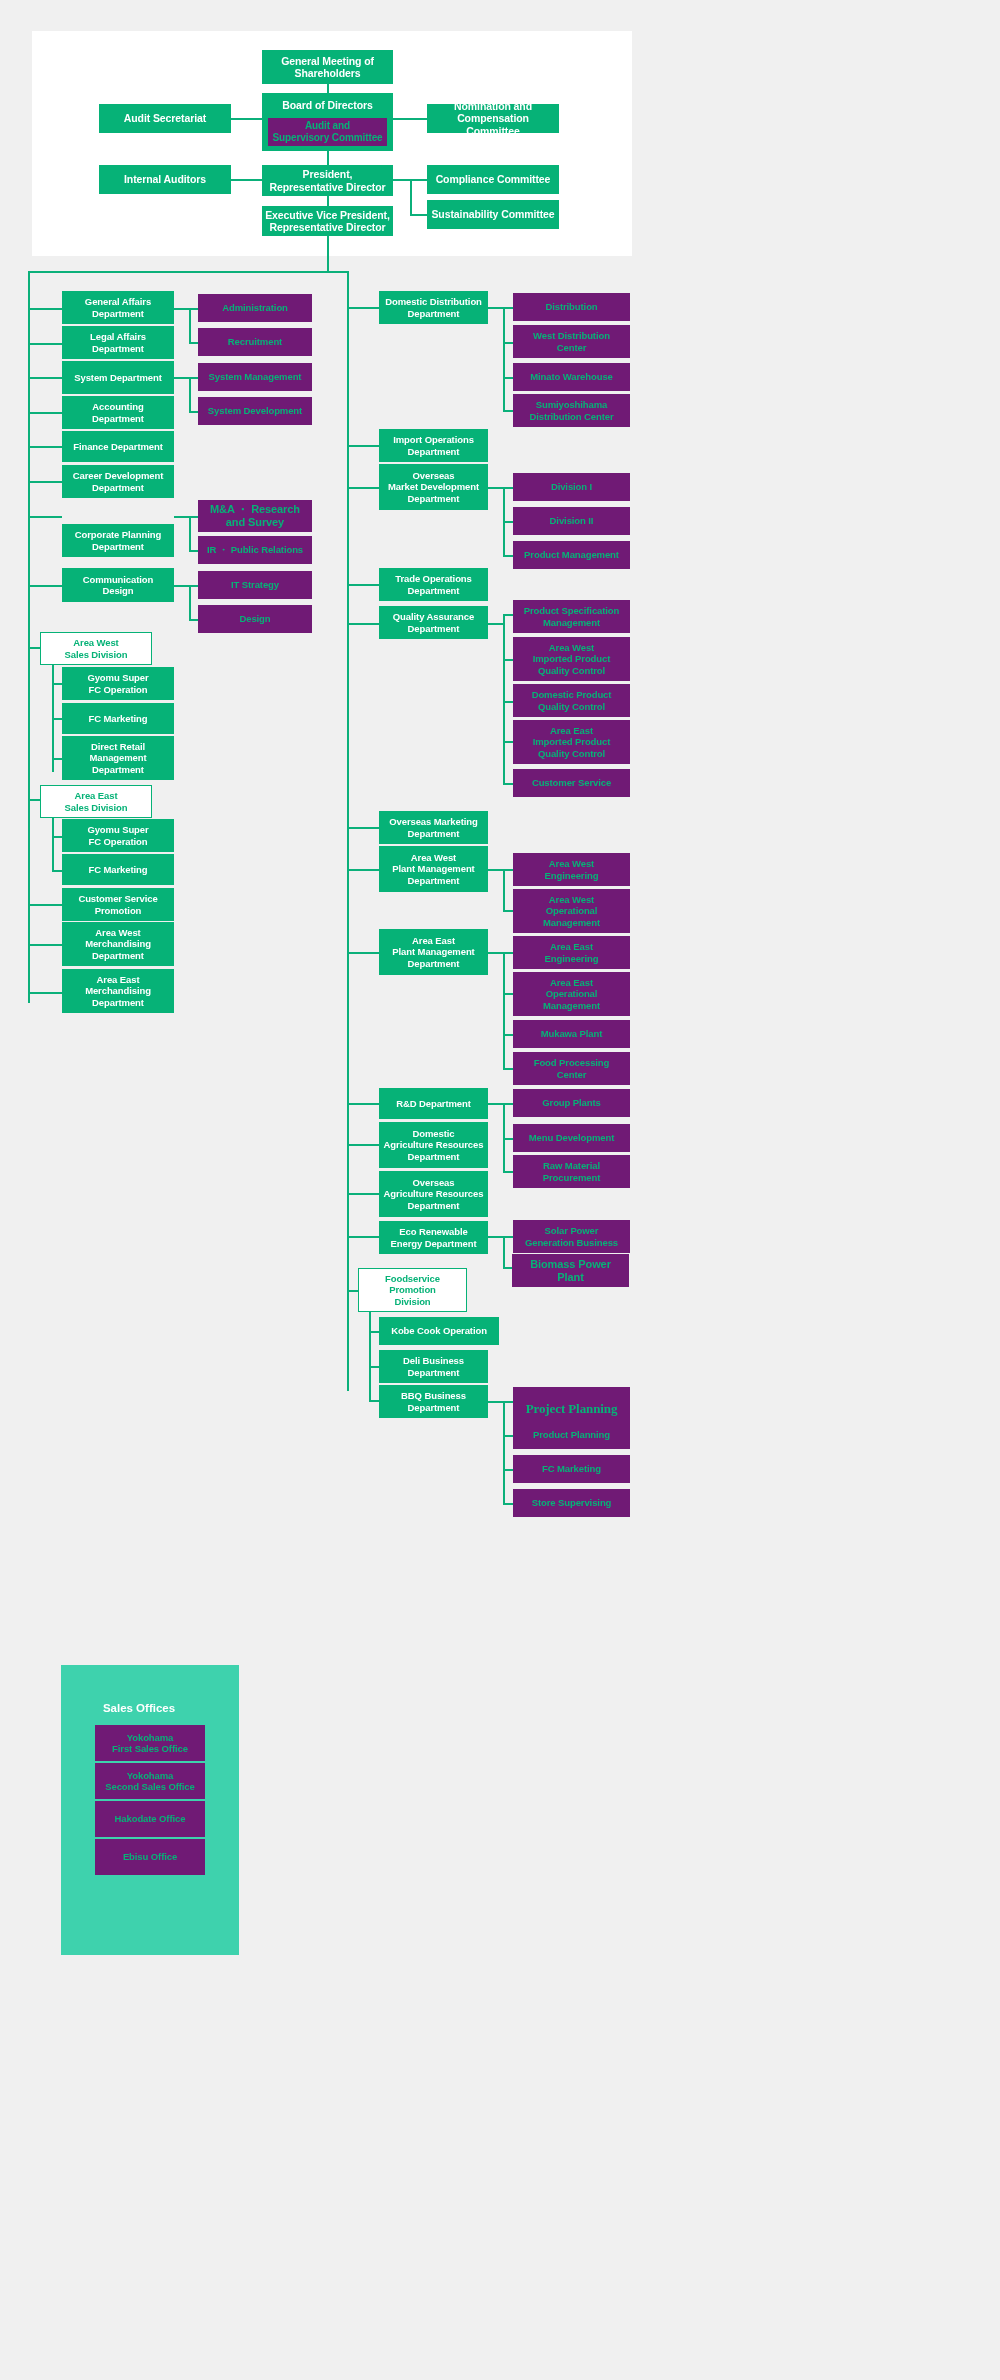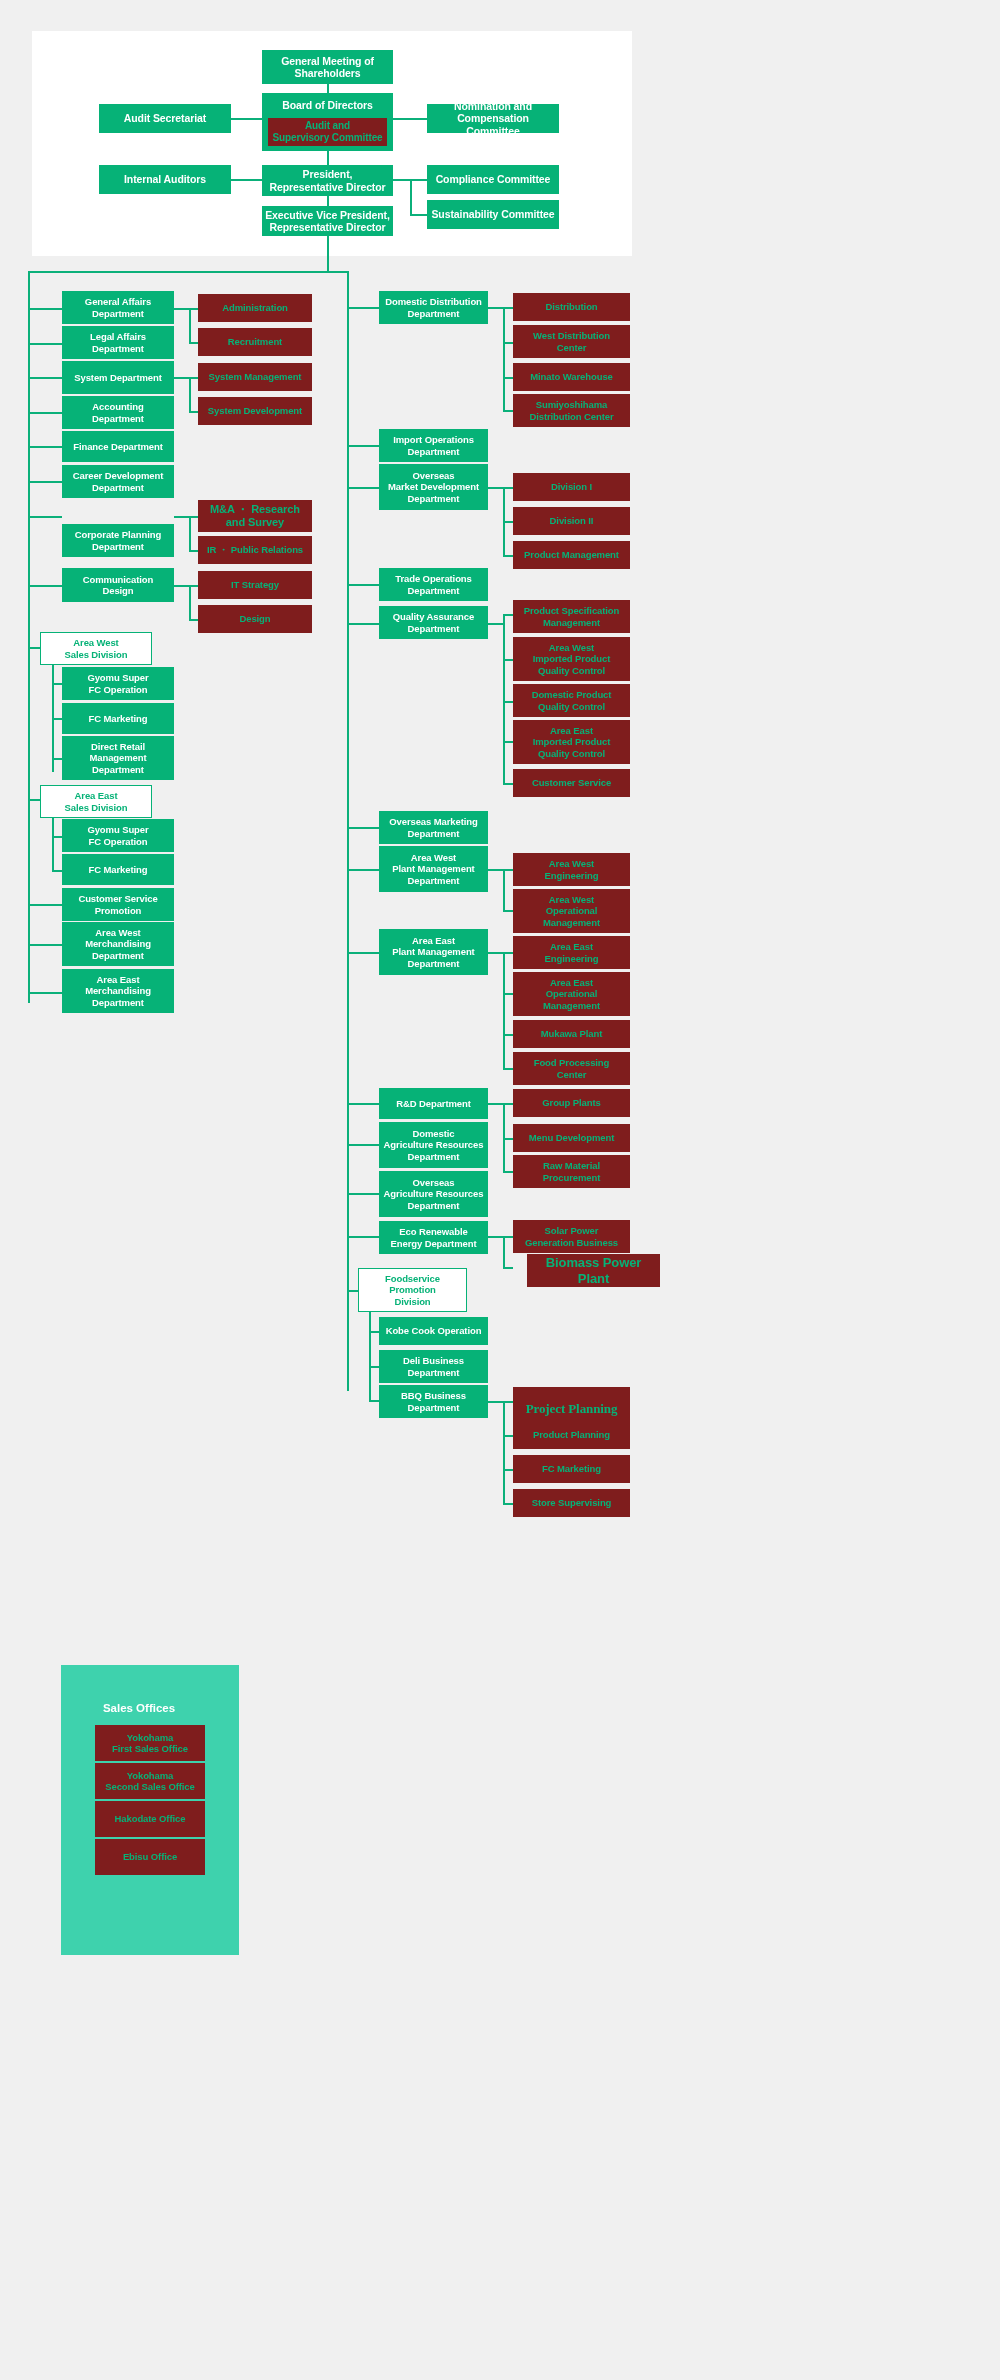--- a/index.html
+++ b/index.html
@@ -19,21 +19,21 @@
     display:flex;align-items:center;justify-content:center;
     text-align:center;
     line-height:1.18;
     font-weight:bold;
     letter-spacing:-0.1px;
     padding:2px 3px;
     white-space:pre-line;
   }
   .green{background:#06b277;color:#ffffff;}
   .white{background:#ffffff;color:#06b277;border:1.5px solid #06b277;}
-  .plainwhite{background:#7f1d1d;color:#06b277;border:none;}
+  .plainwhite{background:#701a75;color:#06b277;border:none;}
 
   
   .ln{position:absolute;background:#0bb07a;}
   .lnh{height:1.6px;}
   .lnv{width:1.6px;}
 
   
   #gov-panel{
     position:absolute;left:32px;top:31px;width:600px;height:225px;
     background:#ffffff;
@@ -248,21 +248,21 @@
 
   <div class="box white" style="left:358px;top:1268px;width:109px;height:44px;font-size:9.5px;">Foodservice
 Promotion
 Division</div>
 
   <div class="ln lnv" style="left:369px;top:1312px;height:89px;"></div>
   <div class="ln lnh" style="left:369px;top:1331px;width:10px;"></div>
   <div class="ln lnh" style="left:369px;top:1366px;width:10px;"></div>
   <div class="ln lnh" style="left:369px;top:1400px;width:10px;"></div>
 
-  <div class="box green" style="left:379px;top:1317px;width:109px;height:28px;font-size:9.5px;">Kobe Cook Operation</div>
+  <div class="box green" style="left:379px;top:1317px;width:120px;height:28px;font-size:9.5px;">Kobe Cook Operation</div>
   <div class="box green" style="left:379px;top:1350px;width:109px;height:33px;font-size:9.5px;">Deli Business
 Department</div>
   <div class="box green" style="left:379px;top:1385px;width:109px;height:33px;font-size:9.5px;">BBQ Business
 Department</div>
 
   <div class="ln lnh" style="left:488px;top:307px;width:16px;"></div>
   <div class="ln lnv" style="left:503px;top:307px;height:104px;"></div>
   <div class="ln lnh" style="left:503px;top:307px;width:10px;"></div>
   <div class="ln lnh" style="left:503px;top:342px;width:10px;"></div>
   <div class="ln lnh" style="left:503px;top:377px;width:10px;"></div>
@@ -343,21 +343,21 @@
   <div class="box plainwhite" style="left:513px;top:1155px;width:117px;height:33px;font-size:9.5px;">Raw Material
 Procurement</div>
 
   <div class="ln lnh" style="left:488px;top:1236px;width:16px;"></div>
   <div class="ln lnv" style="left:503px;top:1236px;height:32px;"></div>
   <div class="ln lnh" style="left:503px;top:1236px;width:10px;"></div>
   <div class="ln lnh" style="left:503px;top:1267px;width:10px;"></div>
 
   <div class="box plainwhite" style="left:513px;top:1220px;width:117px;height:33px;font-size:9.5px;">Solar Power
 Generation Business</div>
-  <div class="box plainwhite" style="left:527px;top:1254px;width:133px;height:33px;font-size:13px;">Biomass Power
+  <div class="box plainwhite" style="left:512px;top:1254px;width:117px;height:33px;font-size:11px;">Biomass Power
 Plant</div>
 
   <div class="ln lnh" style="left:488px;top:1401px;width:16px;"></div>
   <div class="ln lnv" style="left:503px;top:1401px;height:102px;"></div>
   <div class="ln lnh" style="left:503px;top:1401px;width:10px;"></div>
   <div class="ln lnh" style="left:503px;top:1435px;width:10px;"></div>
   <div class="ln lnh" style="left:503px;top:1469px;width:10px;"></div>
   <div class="ln lnh" style="left:503px;top:1503px;width:10px;"></div>
 
   <div class="box plainwhite" style="left:513px;top:1387px;width:117px;height:44px;font-size:13px;font-family:Liberation Serif, serif;">Project Planning</div>

